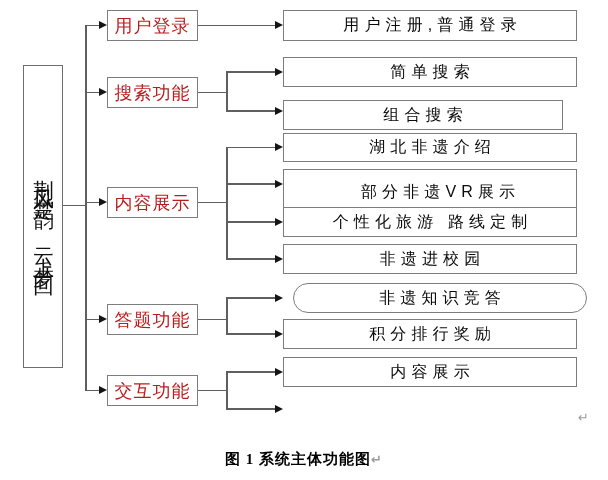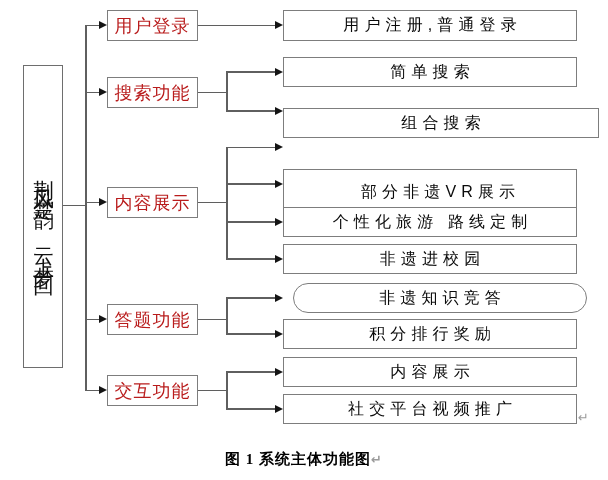--- a/index.html
+++ b/index.html
@@ -59,43 +59,43 @@
   <div class="box" style="left:107px;top:375px;width:91px;height:31px;">
     <span class="mid-label">交互功能</span>
   </div>
 
   <div class="box" style="left:283px;top:10px;width:294px;height:31px;">
     <span class="leaf-label">用户注册,普通登录</span>
   </div>
   <div class="box" style="left:283px;top:57px;width:294px;height:30px;">
     <span class="leaf-label">简单搜索</span>
   </div>
-  <div class="box" style="left:283px;top:108px;width:316px;height:30px;">
+  <div class="box" style="left:283px;top:100px;width:280px;height:30px;">
     <span class="leaf-label">组合搜索</span>
+  </div>
+  <div class="box" style="left:283px;top:133px;width:294px;height:29px;">
+    <span class="leaf-label">湖北非遗介绍</span>
   </div>
   <div class="box" style="left:283px;top:169px;width:294px;height:46px;padding-left:16px;">
     <span class="leaf-label">部分非遗VR展示</span>
   </div>
   <div class="box" style="left:283px;top:207px;width:294px;height:30px;">
     <span class="leaf-label">个性化旅游 路线定制</span>
   </div>
   <div class="box" style="left:283px;top:244px;width:294px;height:30px;">
     <span class="leaf-label">非遗进校园</span>
   </div>
   <div class="box" style="left:293px;top:283px;width:294px;height:30px;border-radius:15px;">
     <span class="leaf-label">非遗知识竞答</span>
   </div>
   <div class="box" style="left:283px;top:319px;width:294px;height:30px;">
     <span class="leaf-label">积分排行奖励</span>
   </div>
   <div class="box" style="left:283px;top:357px;width:294px;height:30px;">
     <span class="leaf-label">内容展示</span>
-  </div>
-  <div class="box" style="left:283px;top:394px;width:294px;height:30px;">
-    <span class="leaf-label">社交平台视频推广</span>
   </div>
 
   <div class="hline" style="left:63px;top:204.5px;width:24px;"></div>
   <div class="vline" style="left:85.25px;top:24.75px;height:366.5px;"></div>
 
   <div class="hline" style="left:86px;top:24.75px;width:13px;"></div>
   <div class="ah" style="left:99px;top:21px;"></div>
   <div class="hline" style="left:86px;top:91.75px;width:13px;"></div>
   <div class="ah" style="left:99px;top:88px;"></div>
   <div class="hline" style="left:86px;top:201.75px;width:13px;"></div>

